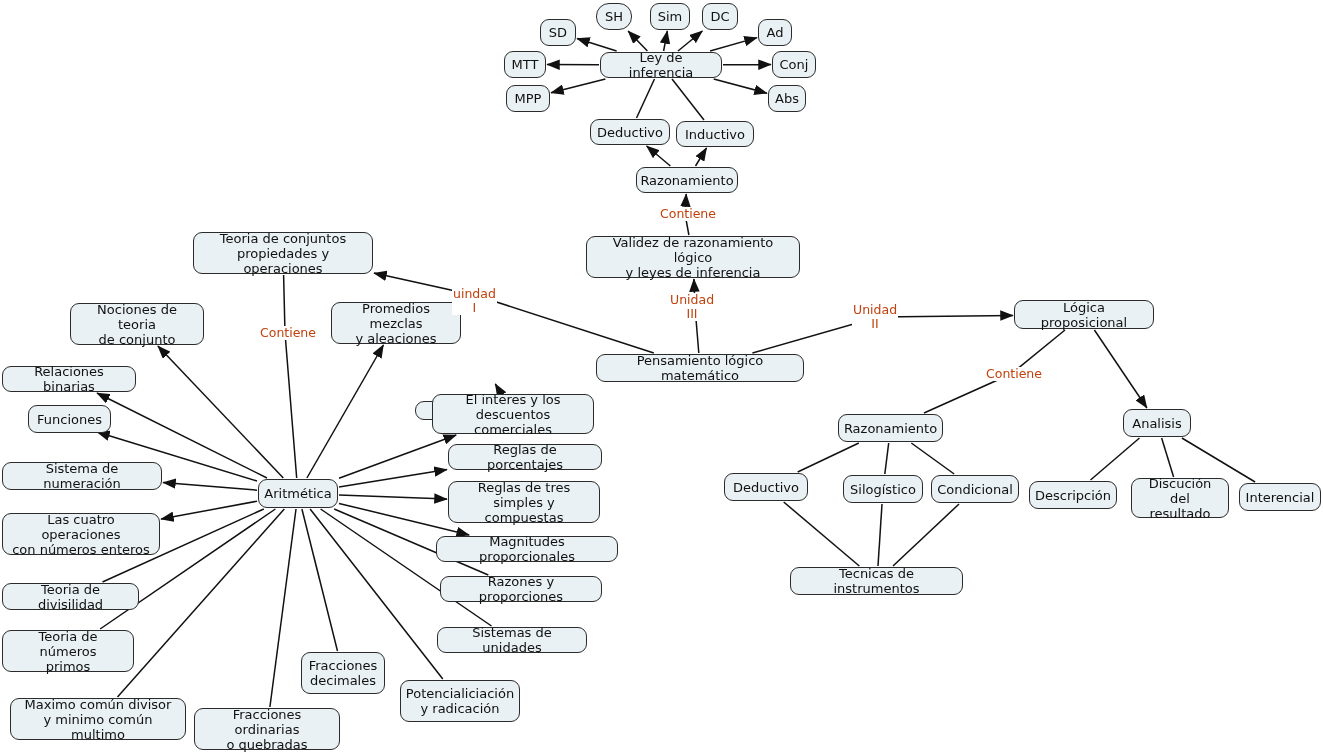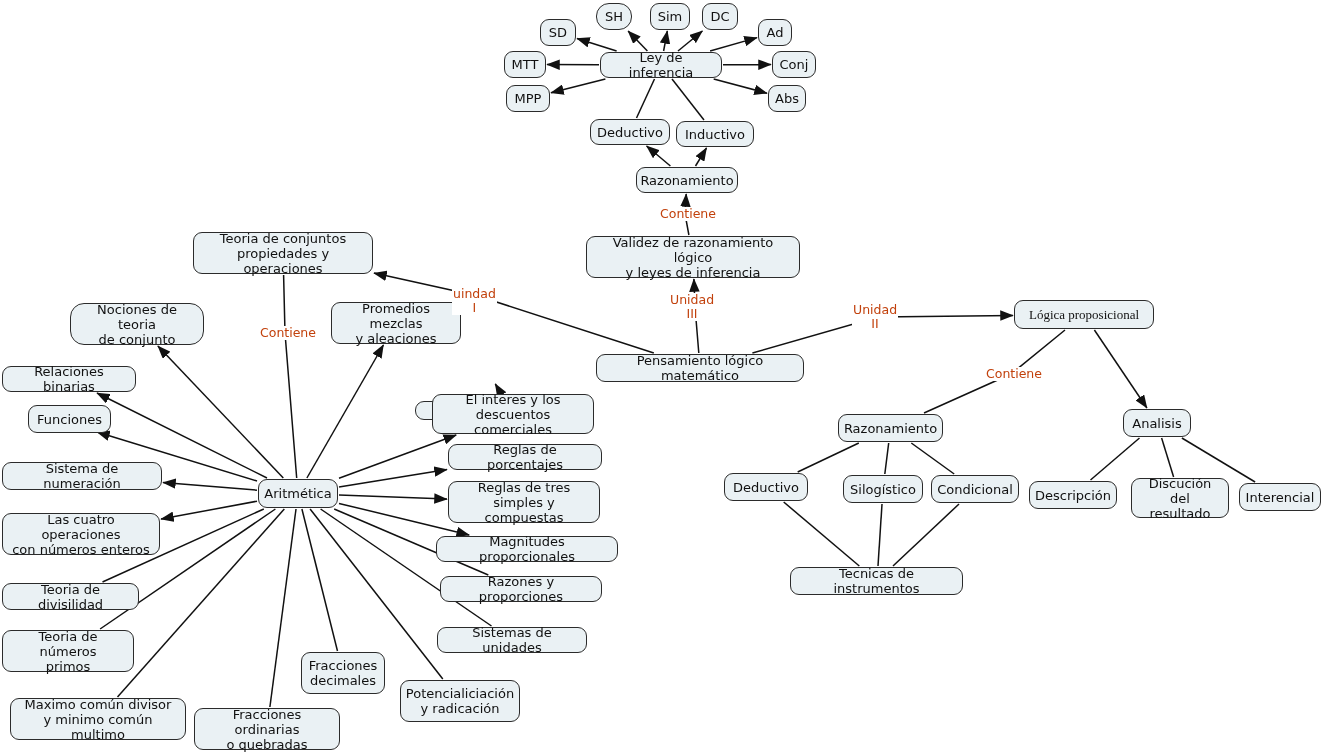--- a/index.html
+++ b/index.html
@@ -107,34 +107,34 @@
       <div class="node" style="left: 772px; top: 51px; width: 44px; height: 27px;">Conj</div>
       <div class="node" style="left: 600px; top: 52px; width: 122px; height: 26px;">Ley de inferencia</div>
       <div class="node" style="left: 506px; top: 85px; width: 44px; height: 27px;">MPP</div>
       <div class="node" style="left: 768px; top: 85px; width: 38px; height: 27px;">Abs</div>
       <div class="node" style="left: 590px; top: 119px; width: 80px; height: 26px;">Deductivo</div>
       <div class="node" style="left: 676px; top: 121px; width: 78px; height: 26px;">Inductivo</div>
       <div class="node" style="left: 636px; top: 167px; width: 102px; height: 26px;">Razonamiento</div>
       <div class="node" style="left: 586px; top: 236px; width: 214px; height: 42px;">Validez de razonamiento lógico
 y leyes de inferencia</div>
       <div class="node" style="left: 596px; top: 354px; width: 208px; height: 28px;">Pensamiento lógico matemático</div>
-      <div class="node" style="left: 1014px; top: 300px; width: 140px; height: 29px; font-family: Liberation Serif, serif;">Lógica proposicional</div>
+      <div class="node" style="left: 1014px; top: 300px; width: 140px; height: 29px;">Lógica proposicional</div>
       <div class="node" style="left: 838px; top: 414px; width: 105px; height: 28px;">Razonamiento</div>
       <div class="node" style="left: 1123px; top: 409px; width: 68px; height: 28px;">Analisis</div>
       <div class="node" style="left: 724px; top: 473px; width: 84px; height: 28px;">Deductivo</div>
       <div class="node" style="left: 843px; top: 475px; width: 80px; height: 28px;">Silogístico</div>
       <div class="node" style="left: 931px; top: 475px; width: 88px; height: 28px;">Condicional</div>
       <div class="node" style="left: 1029px; top: 481px; width: 88px; height: 28px;">Descripción</div>
       <div class="node" style="left: 1131px; top: 478px; width: 98px; height: 40px;">Discución del
 resultado</div>
       <div class="node" style="left: 1239px; top: 483px; width: 82px; height: 28px;">Interencial</div>
       <div class="node" style="left: 790px; top: 567px; width: 173px; height: 28px;">Tecnicas de instrumentos</div>
       <div class="node" style="left: 193px; top: 232px; width: 180px; height: 42px;">Teoria de conjuntos
 propiedades y operaciones</div>
-      <div class="node" style="left: 70px; top: 303px; width: 134px; height: 42px; border-radius: 14px;">Nociones de teoria
+      <div class="node" style="left: 70px; top: 303px; width: 134px; height: 42px;">Nociones de teoria
 de conjunto</div>
       <div class="node" style="left: 331px; top: 302px; width: 130px; height: 42px;">Promedios mezclas
 y aleaciones</div>
       <div class="node" style="left: 2px; top: 366px; width: 134px; height: 26px;">Relaciones binarias</div>
       <div class="node" style="left: 415px; top: 357px; width: 144px; height: 19px; margin-top: 44px;">Reparto proporcional</div>
       <div class="node" style="left: 13px; top: 405px; width: 83px; height: 28px; margin-left: 15px;">Funciones</div>
       <div class="node" style="left: 432px; top: 394px; width: 162px; height: 40px;">El interes y los
 descuentos comerciales</div>
       <div class="node" style="left: 448px; top: 444px; width: 154px; height: 26px;">Reglas de porcentajes</div>
       <div class="node" style="left: 2px; top: 462px; width: 160px; height: 28px;">Sistema de numeración</div>

